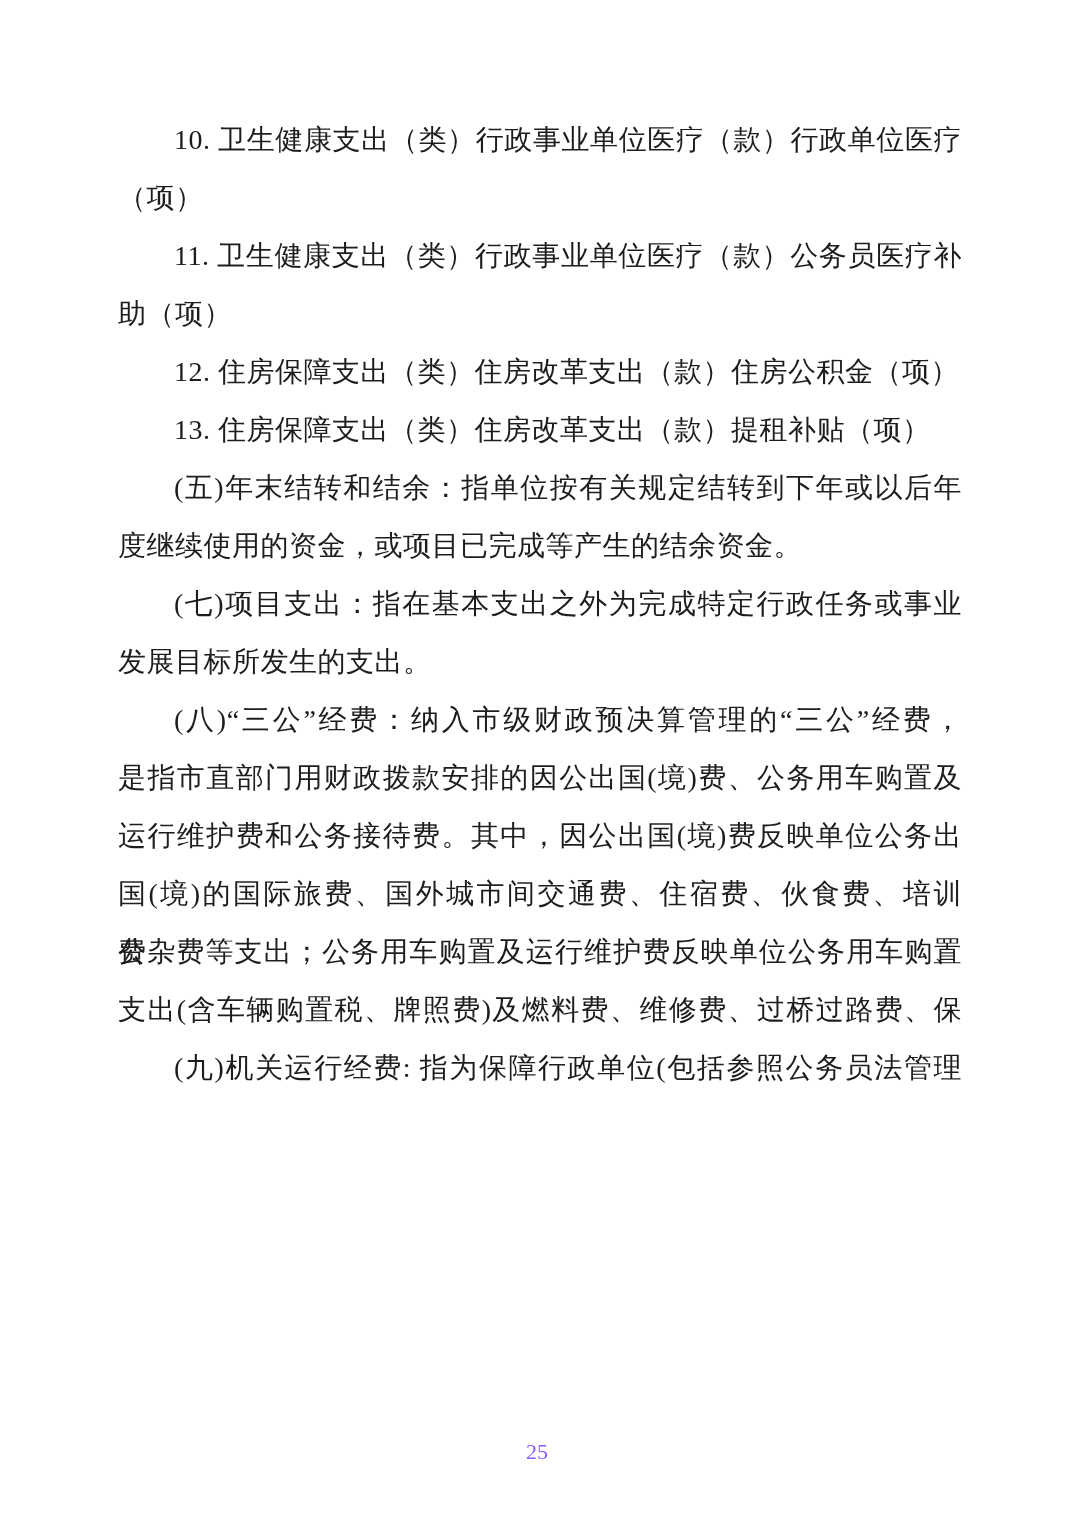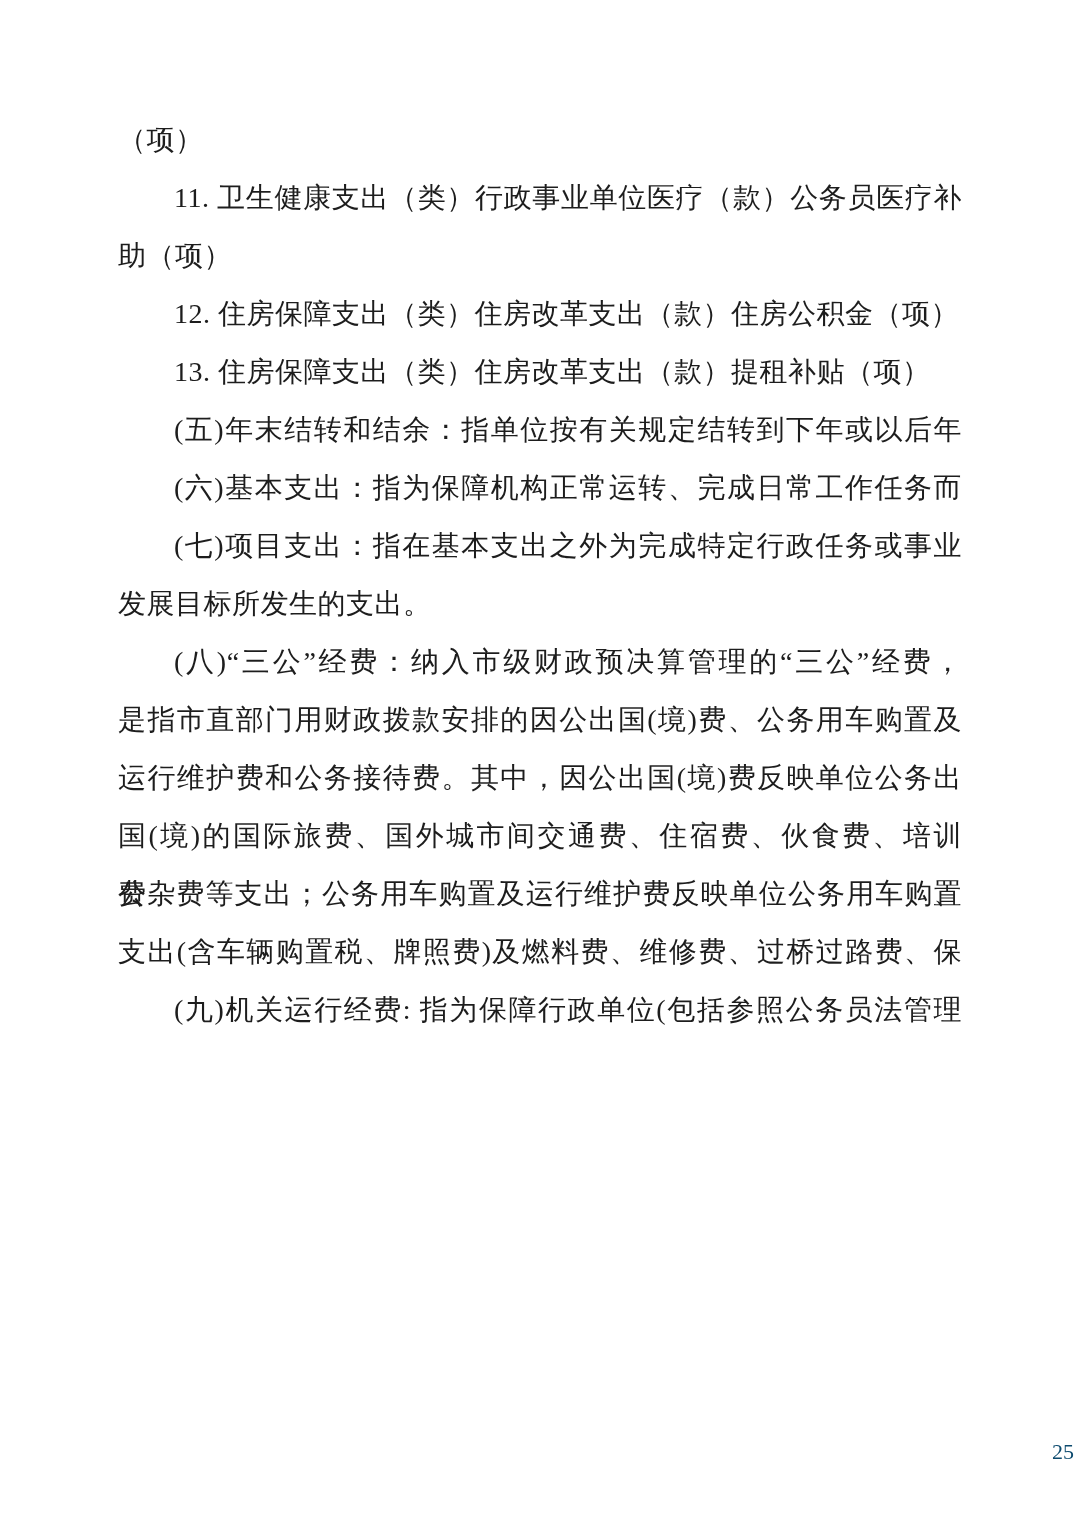--- a/index.html
+++ b/index.html
@@ -40,39 +40,40 @@
   }
   
   .text-line.indent {
     text-indent: 56px;
   }
   .page-number {
     position: absolute;
     left: 0;
     top: 1437px;
     width: 100%;
-    text-align: right;
+    text-align: center;
     font-size: 22px;
     line-height: 30px;
-    color: #0c4a6e;
+    color: #8b5cf6;
     font-family: "Liberation Serif", "DejaVu Serif", serif;
   }
 </style>
 </head>
 <body>
 
 <div class="page">
   <div class="text-block">
+    <div class="text-line indent fill">10. 卫生健康支出（类）行政事业单位医疗（款）行政单位医疗</div>
     <div class="text-line">（项）</div>
     <div class="text-line indent fill">11. 卫生健康支出（类）行政事业单位医疗（款）公务员医疗补</div>
     <div class="text-line">助（项）</div>
     <div class="text-line indent">12. 住房保障支出（类）住房改革支出（款）住房公积金（项）</div>
     <div class="text-line indent">13. 住房保障支出（类）住房改革支出（款）提租补贴（项）</div>
     <div class="text-line indent fill">(五)年末结转和结余：指单位按有关规定结转到下年或以后年</div>
-    <div class="text-line indent fill">(六)基本支出：指为保障机构正常运转、完成日常工作任务而</div>
+    <div class="text-line">度继续使用的资金，或项目已完成等产生的结余资金。</div>
     <div class="text-line indent fill">(七)项目支出：指在基本支出之外为完成特定行政任务或事业</div>
     <div class="text-line">发展目标所发生的支出。</div>
     <div class="text-line indent fill">(八)“三公”经费：纳入市级财政预决算管理的“三公”经费，</div>
     <div class="text-line fill">是指市直部门用财政拨款安排的因公出国(境)费、公务用车购置及</div>
     <div class="text-line fill">运行维护费和公务接待费。其中，因公出国(境)费反映单位公务出</div>
     <div class="text-line fill">国(境)的国际旅费、国外城市间交通费、住宿费、伙食费、培训费、</div>
     <div class="text-line fill">公杂费等支出；公务用车购置及运行维护费反映单位公务用车购置</div>
     <div class="text-line fill">支出(含车辆购置税、牌照费)及燃料费、维修费、过桥过路费、保</div>
     <div class="text-line indent fill">(九)机关运行经费: 指为保障行政单位(包括参照公务员法管理</div>
   </div>

